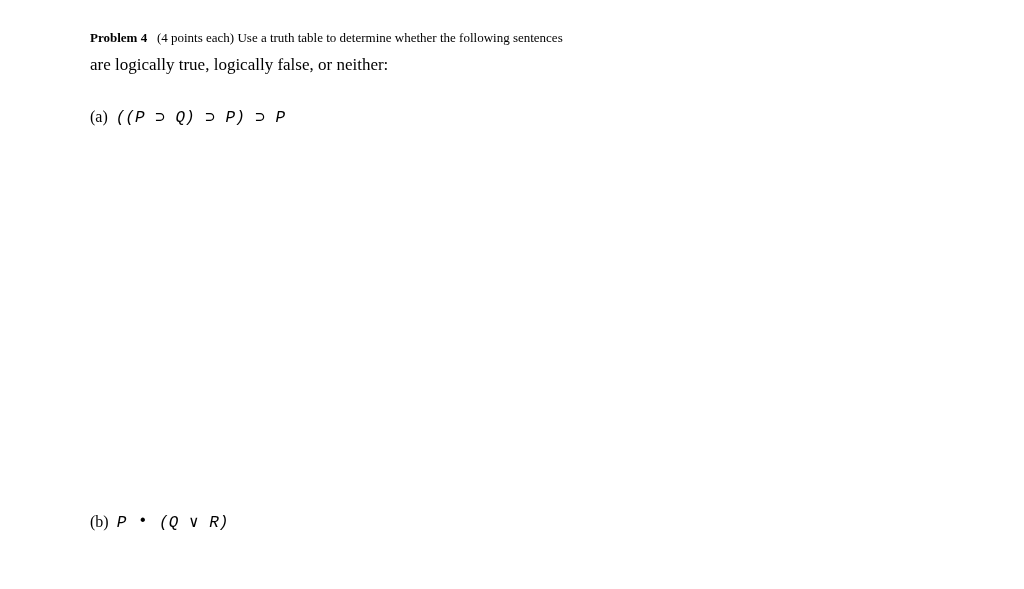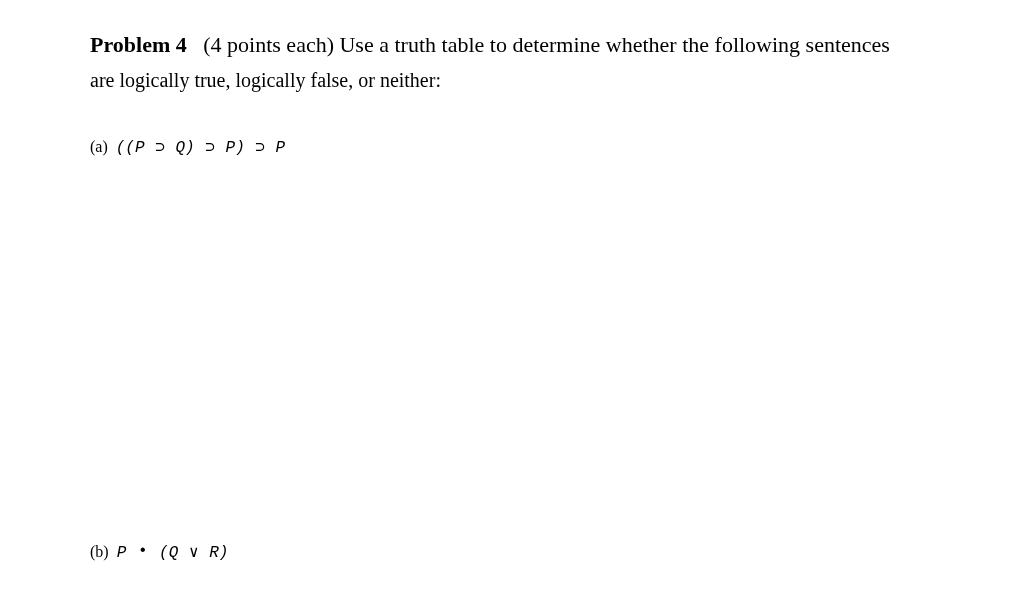--- a/index.html
+++ b/index.html
@@ -9,31 +9,31 @@
     }
     body {
       width: 1024px;
       height: 589px;
       background: #ffffff;
       font-family: Georgia, 'Times New Roman', serif;
       padding: 28px 90px;
       color: #000000;
     }
     .problem-header {
-      font-size: 22px;
+      font-size: 13px;
       line-height: 1.5;
       margin-bottom: 4px;
     }
     .problem-label {
       font-weight: bold;
     }
     .problem-continuation {
-      font-size: 20px;
+      font-size: 17px;
       line-height: 1.5;
-      margin-bottom: 40px;
+      margin-bottom: 28px;
     }
     .part {
       font-size: 16px;
       line-height: 1.5;
     }
     .part-a {
       margin-bottom: 380px;
     }
     .formula {
       font-style: italic;

